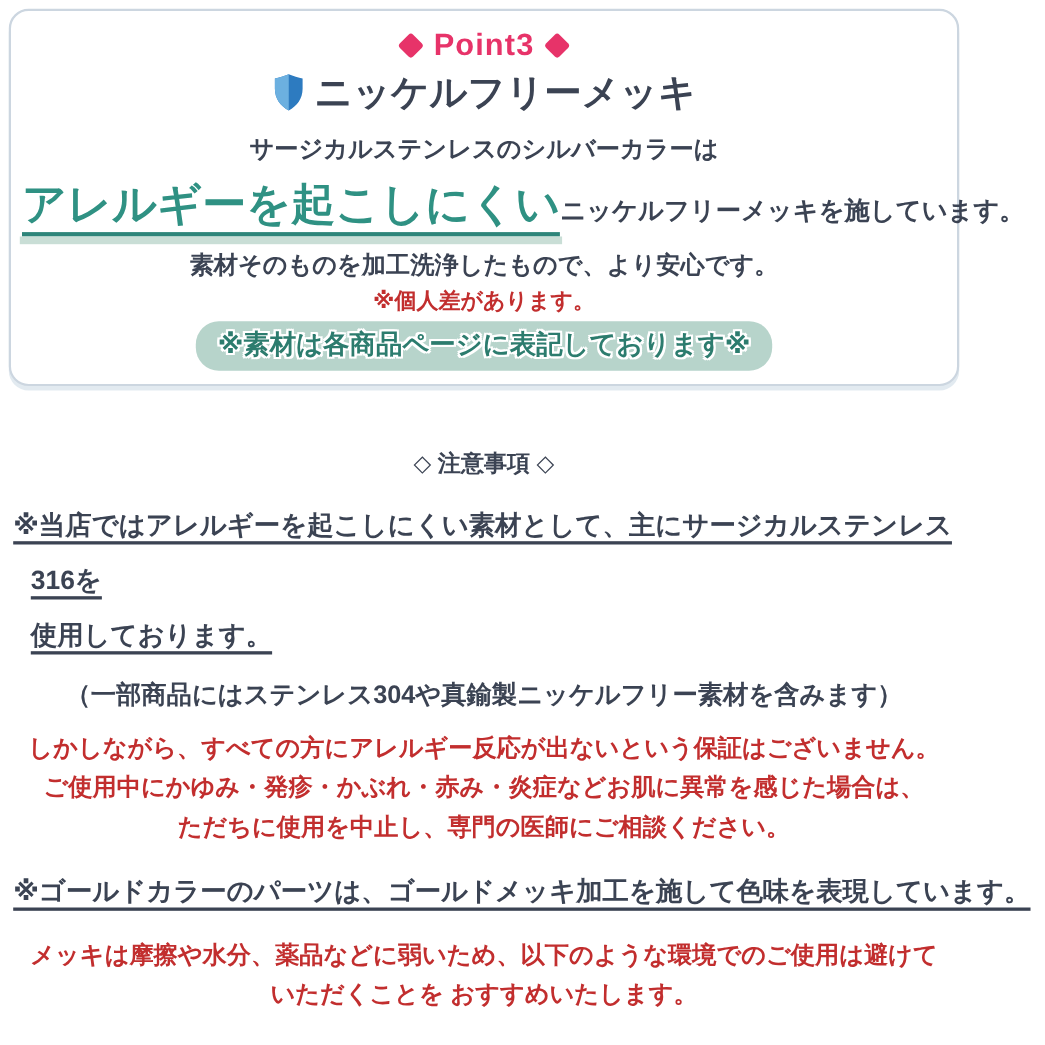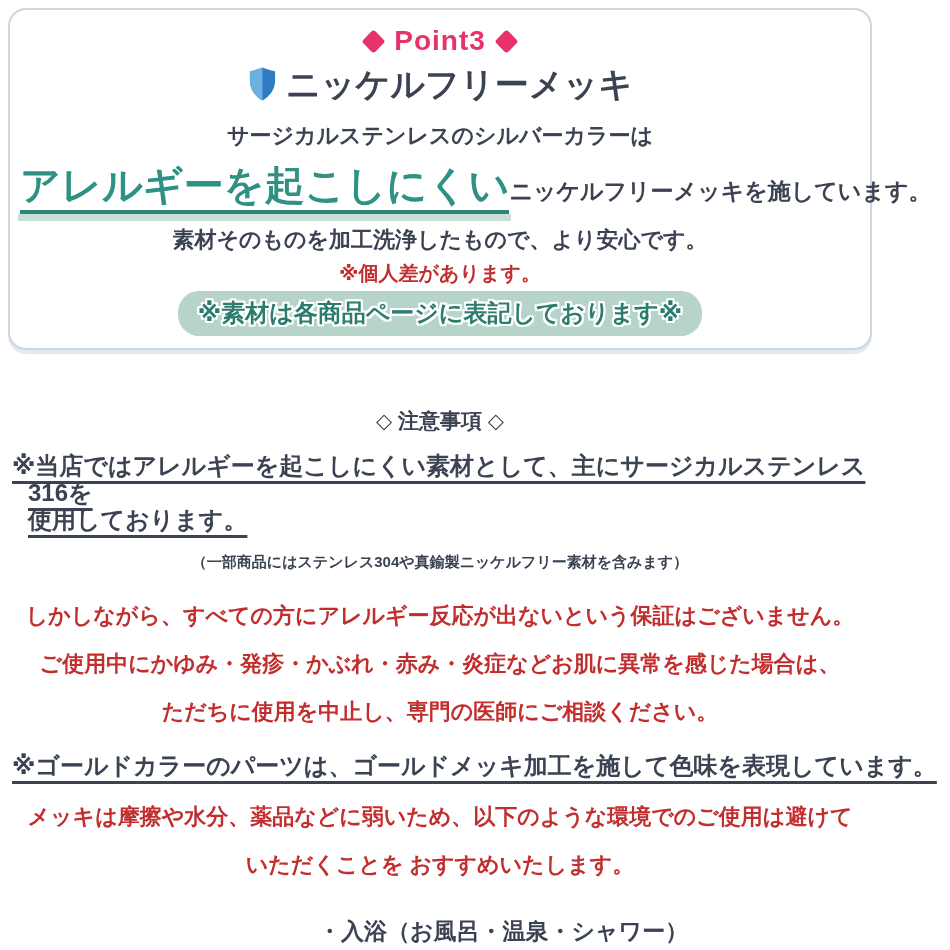--- a/index.html
+++ b/index.html
@@ -85,35 +85,35 @@
   }
 
   
   .notice{padding:0 10px;}
   .notice-heading{
     margin-top:56px;text-align:center;
     font-size:21px;line-height:30px;color:var(--navy);font-weight:700;
   }
   .u-para{
     margin-top:16px;
-    font-size:24px;line-height:27px;color:var(--navy);
+    font-size:24px;line-height:50px;color:var(--navy);
     white-space:pre-line;
     padding-left:18px;text-indent:-16px;
     text-decoration:underline;
     text-decoration-thickness:2.5px;
     text-underline-offset:7px;
   }
   .u-para.nowrap{white-space:nowrap;}
   .sub-para{
     margin-top:12px;text-align:center;
-    font-size:15px;line-height:33px;color:var(--navy);
+    font-size:23px;line-height:33px;color:var(--navy);
   }
   .warn{
     margin-top:14px;text-align:center;
-    font-size:22px;line-height:48px;color:var(--red);
+    font-size:22px;line-height:36px;color:var(--red);
     white-space:pre-line;
   }
   .bullets{margin-top:27px;padding-left:308px;}
   .bullet{
     font-size:23px;line-height:30px;color:var(--navy);
     margin-bottom:15px;white-space:nowrap;
   }
 </style>
 </head>
 <body>

